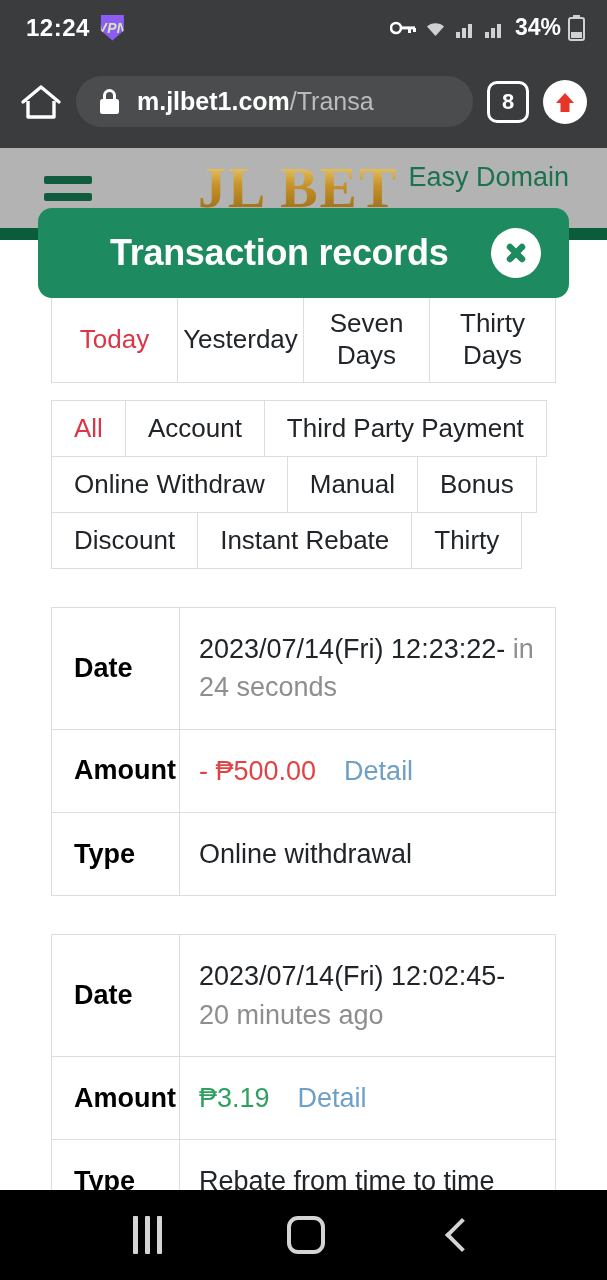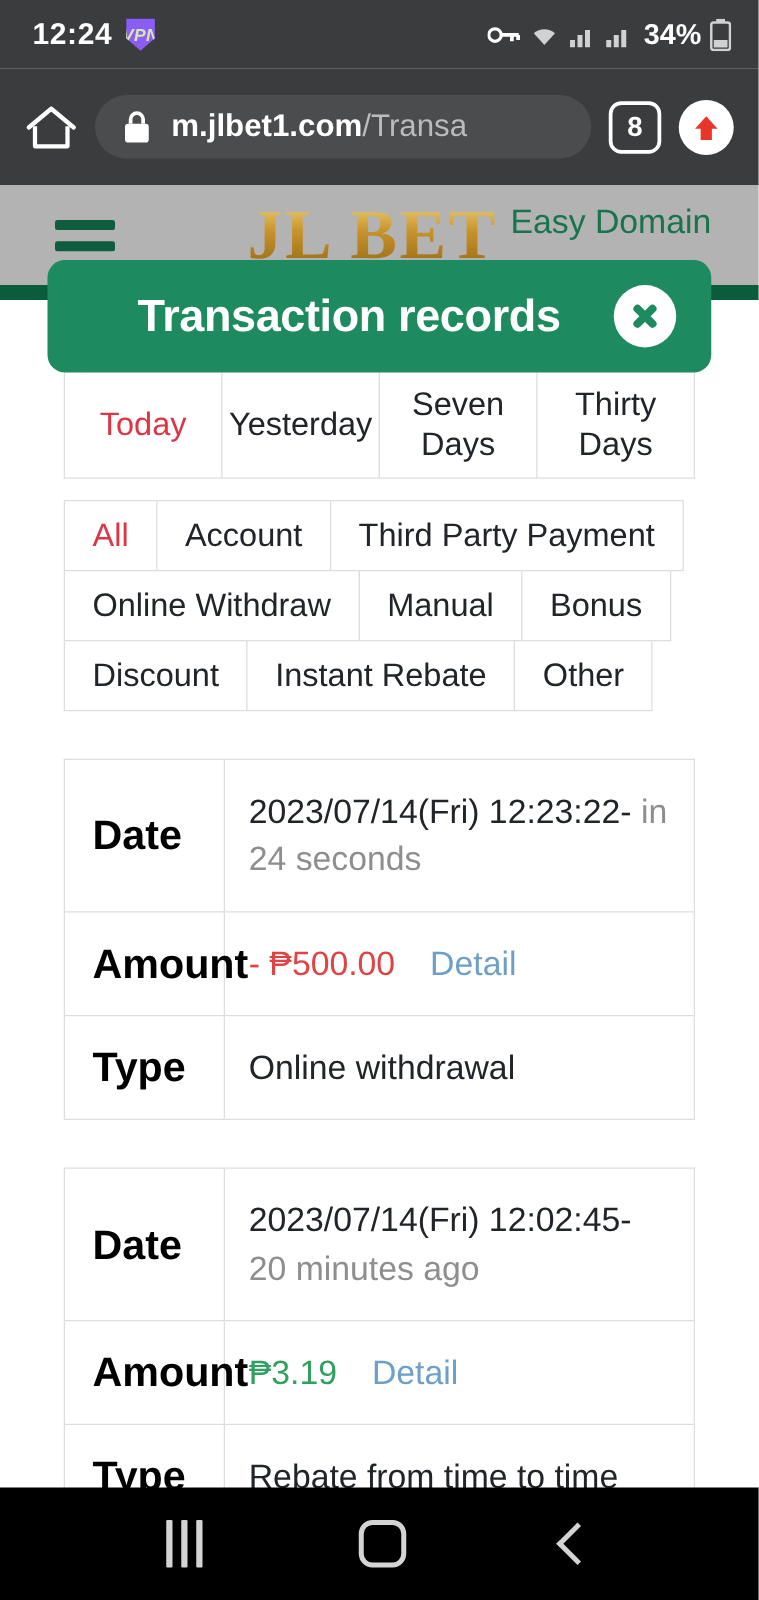--- a/index.html
+++ b/index.html
@@ -125,21 +125,21 @@
   .chip.active { color:#dc3545; }
 
   
   .record {
     margin:38px 51px 0; border:1px solid #dddddd;
     border-bottom:none; background:#ffffff;
   }
   .rec-row { display:flex; border-bottom:1px solid #dddddd; }
   .rec-label {
     width:128px; flex:0 0 128px; padding:22px 0 22px 22px;
-    font-size:33px; font-weight:bold; color:#000000;
+    font-size:27px; font-weight:bold; color:#000000;
     border-right:1px solid #dddddd; display:flex; align-items:center;
   }
   .rec-value {
     flex:1; padding:22px 18px 22px 19px;
     font-size:27px; color:#212529; line-height:1.42;
   }
   .muted { color:#8e8e8e; }
   .amt-neg { color:#e04343; }
   .amt-pos { color:#2fa060; }
   .detail-link { color:#6e9fc6; margin-left:28px; }
@@ -250,21 +250,21 @@
       <div class="chip">Third Party Payment</div>
     </div>
     <div class="chip-row">
       <div class="chip">Online Withdraw</div>
       <div class="chip">Manual</div>
       <div class="chip">Bonus</div>
     </div>
     <div class="chip-row">
       <div class="chip">Discount</div>
       <div class="chip">Instant Rebate</div>
-      <div class="chip">Other</div>
+      <div class="chip">Thirty</div>
     </div>
   </div>
 
   <div class="record">
     <div class="rec-row">
       <div class="rec-label">Date</div>
       <div class="rec-value"><span>2023/07/14(Fri) 12:23:22-</span><span class="muted"> in 24 seconds</span></div>
     </div>
     <div class="rec-row">
       <div class="rec-label">Amount</div>

